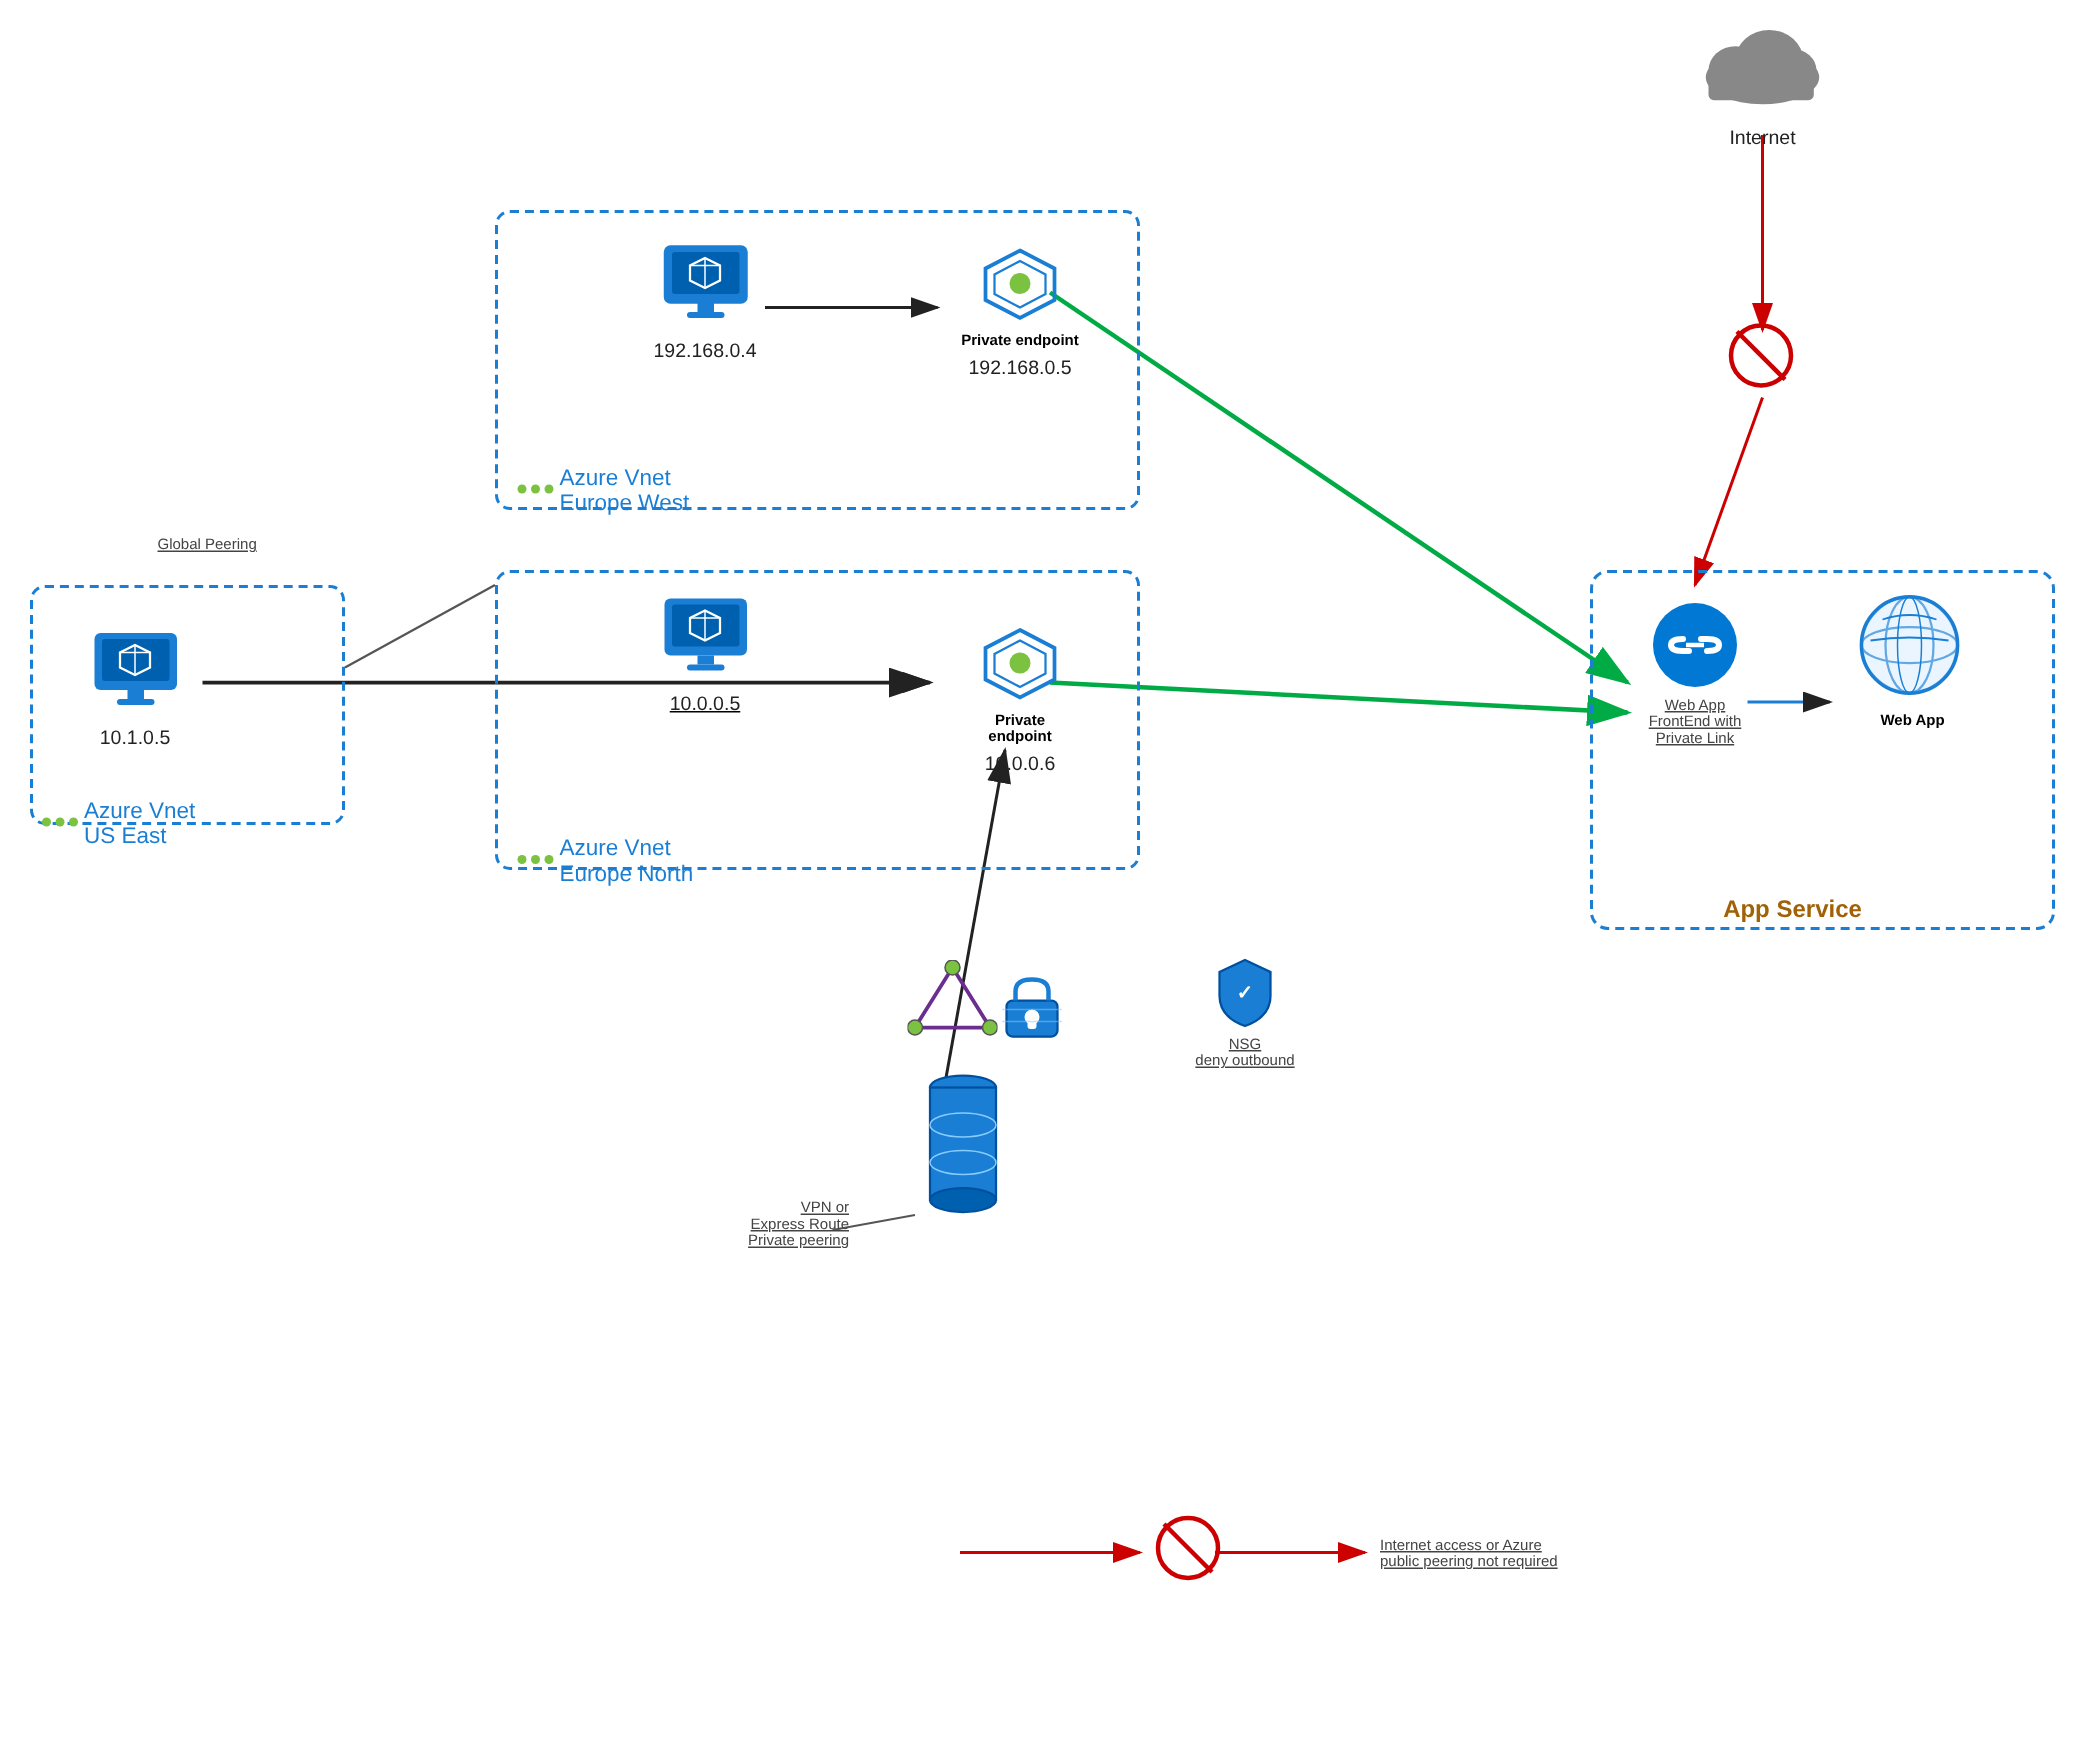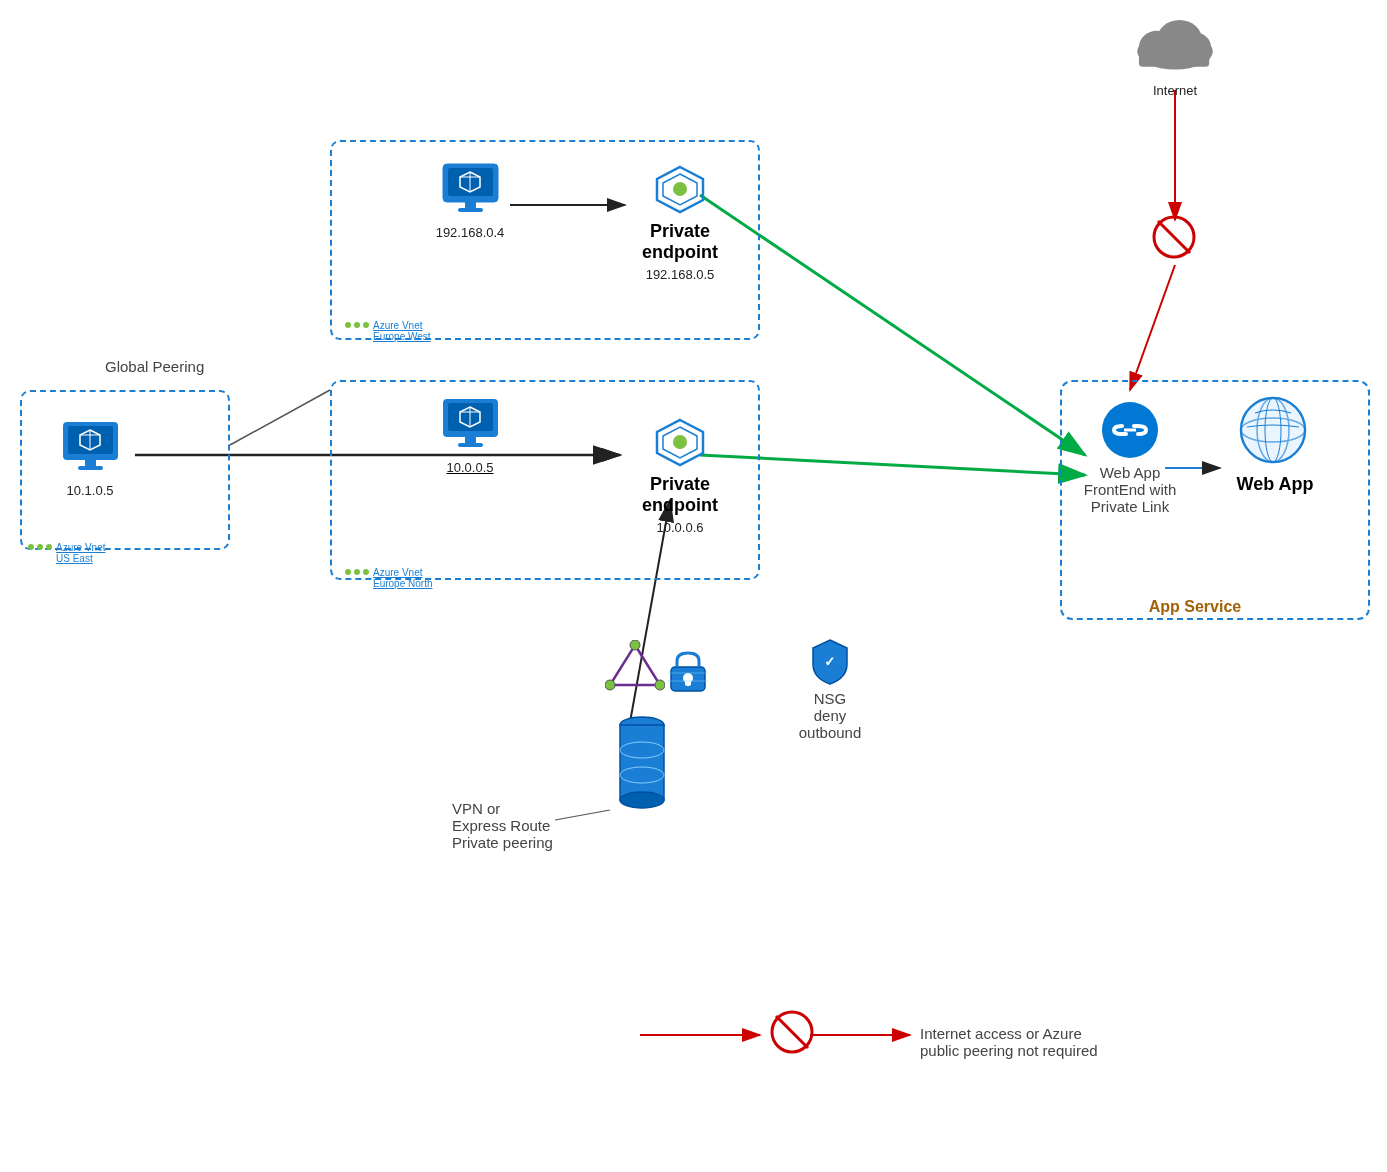--- a/index.html
+++ b/index.html
@@ -62,35 +62,35 @@
 
     
     .label {
       font-size: 13px;
       color: #222;
       margin-top: 4px;
       line-height: 1.3;
     }
     .label-bold {
       font-weight: bold;
-      font-size: 18px;
+      font-size: 10px;
     }
     .label-small {
-      font-size: 15px;
+      font-size: 10px;
       color: #444;
+      text-decoration: underline;
     }
     .label-blue {
       color: #a16207;
       font-weight: bold;
     }
     .label-vnet {
-      font-size: 10px;
+      font-size: 15px;
       color: #1a7fd4;
-      margin-top: 12px;
-      text-decoration: underline;
+      margin-top: 2px;
     }
 
     
     .cloud-shape {
       width: 90px;
       height: 65px;
       display: inline-block;
     }
 
     
@@ -352,21 +352,21 @@
     <svg width="55" height="110" viewBox="0 0 55 110">
       <ellipse cx="27" cy="15" rx="22" ry="8" fill="#1a7fd4" stroke="#0050a0" stroke-width="1.5"></ellipse>
       <rect x="5" y="15" width="44" height="75" fill="#1a7fd4" stroke="#0050a0" stroke-width="1.5"></rect>
       <ellipse cx="27" cy="90" rx="22" ry="8" fill="#0060b0" stroke="#0050a0" stroke-width="1.5"></ellipse>
 
       <ellipse cx="27" cy="40" rx="22" ry="8" fill="none" stroke="#88ccff" stroke-width="1"></ellipse>
       <ellipse cx="27" cy="65" rx="22" ry="8" fill="none" stroke="#88ccff" stroke-width="1"></ellipse>
     </svg>
   </div>
 
-  <div class="node" style="left:452px; top:800px; width:140px; text-align:left;">
+  <div class="node" style="left:426px; top:800px; width:140px; text-align:right;">
     <div class="label-small">VPN or<br>Express Route<br>Private peering</div>
   </div>
 
 
   <div class="node" style="left:770px; top:1010px;">
     <svg width="44" height="44" viewBox="0 0 44 44">
       <circle cx="22" cy="22" r="20" fill="none" stroke="#cc0000" stroke-width="3"></circle>
       <line x1="6" y1="6" x2="38" y2="38" stroke="#cc0000" stroke-width="3"></line>
     </svg>
   </div>

